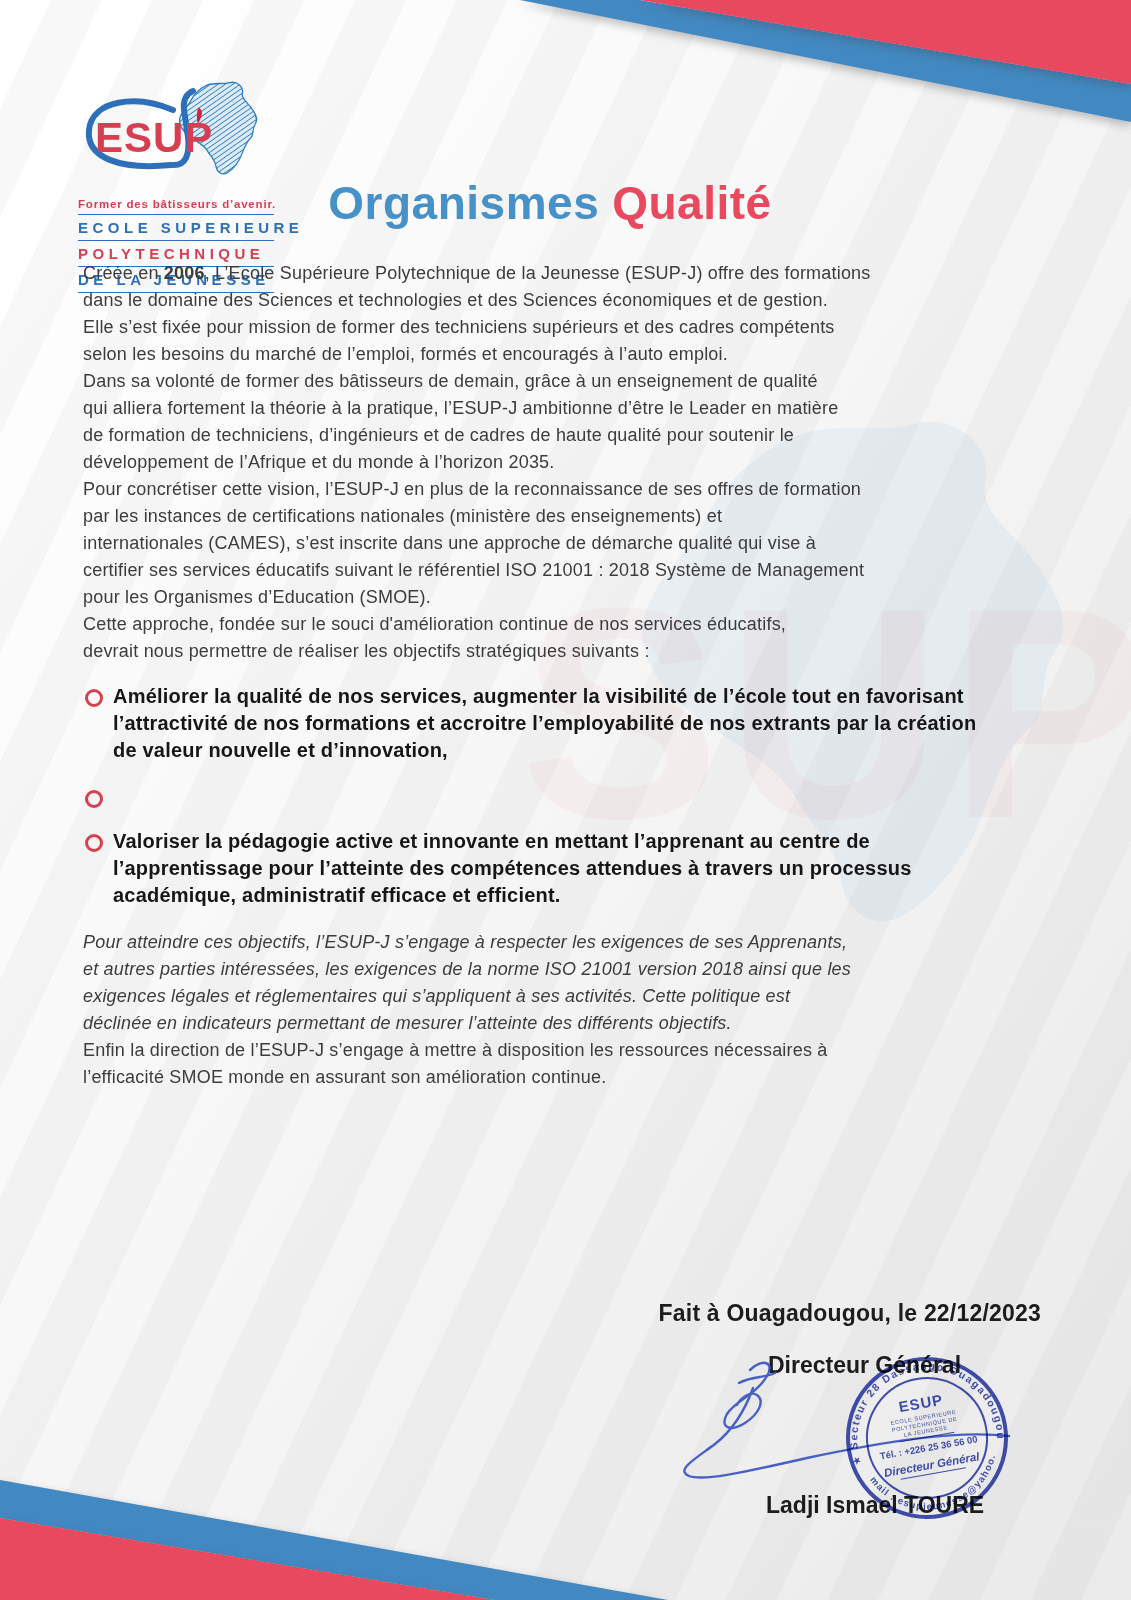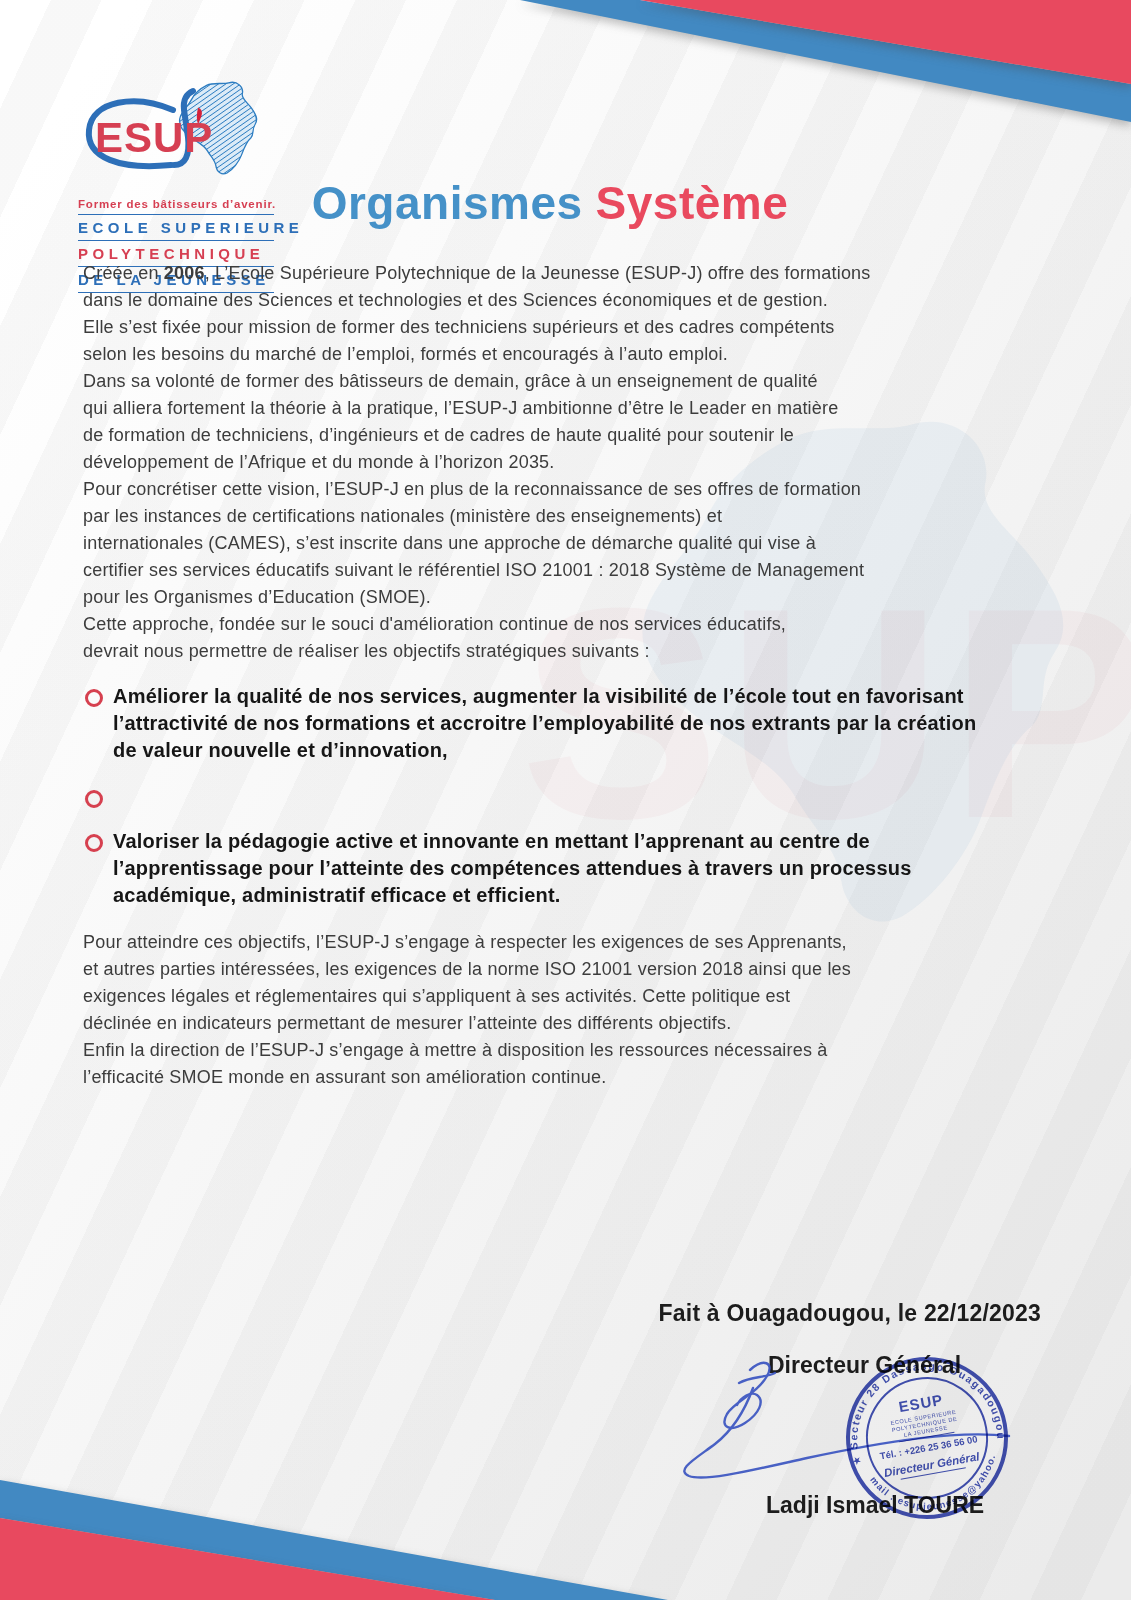--- a/index.html
+++ b/index.html
@@ -49,21 +49,21 @@
     margin:0;font-size:18px;line-height:27px;color:#3c3c3c;
     white-space:pre-line;letter-spacing:0.2px;
   }
   .objectives{list-style:none;margin:18px 0 0 0;padding:0 0 0 2px;}
   .objectives li{
     display:flex;gap:10px;margin-bottom:20px;
     font-size:20px;line-height:27px;font-weight:700;color:#161616;
   }
   .obj-text{white-space:pre-line;letter-spacing:0.2px;}
   .dot{flex:0 0 12px;width:12px;height:12px;border:3px solid #d6404f;border-radius:50%;margin-top:6px;}
-  .closing{margin-top:18px;}
+  .closing{margin-top:18px;font-style:italic;}
 
   
   .place-date{
     position:absolute;right:90px;top:1300px;z-index:5;
     font-size:23px;font-weight:700;color:#1c1c1c;letter-spacing:0.2px;
   }
   .role{
     position:absolute;left:768px;top:1352px;z-index:5;
     font-size:23px;font-weight:700;color:#1c1c1c;
   }
@@ -123,21 +123,21 @@
       <text x="17" y="72" font-size="42" font-weight="800" fill="#d63f52" letter-spacing="1">ESUP</text>
     </svg>
     <div class="logo-rows">
       <div class="logo-tagline">Former des bâtisseurs d’avenir.</div>
       <div class="logo-row row-blue">ECOLE SUPERIEURE</div>
       <div class="logo-row row-red">POLYTECHNIQUE</div>
       <div class="logo-row row-blue">DE LA JEUNESSE</div>
     </div>
   </div>
 
-  <div class="title"><span class="t-blue">Organismes</span><span class="t-red">Système</span></div>
+  <div class="title"><span class="t-blue">Organismes</span><span class="t-red">Qualité</span></div>
 
   <div id="content">
     <p class="para"><span>Créée en </span><b>2006</b><span>, L’Ecole Supérieure Polytechnique de la Jeunesse (ESUP-J) offre des formations
 dans le domaine des Sciences et technologies et des Sciences économiques et de gestion.
 Elle s’est fixée pour mission de former des techniciens supérieurs et des cadres compétents
 selon les besoins du marché de l’emploi, formés et encouragés à l’auto emploi.</span></p>
     <p class="para">Dans sa volonté de former des bâtisseurs de demain, grâce à un enseignement de qualité
 qui alliera fortement la théorie à la pratique, l’ESUP-J ambitionne d’être le Leader en matière
 de formation de techniciens, d’ingénieurs et de cadres de haute qualité pour soutenir le
 développement de l’Afrique et du monde à l’horizon 2035.</p>

